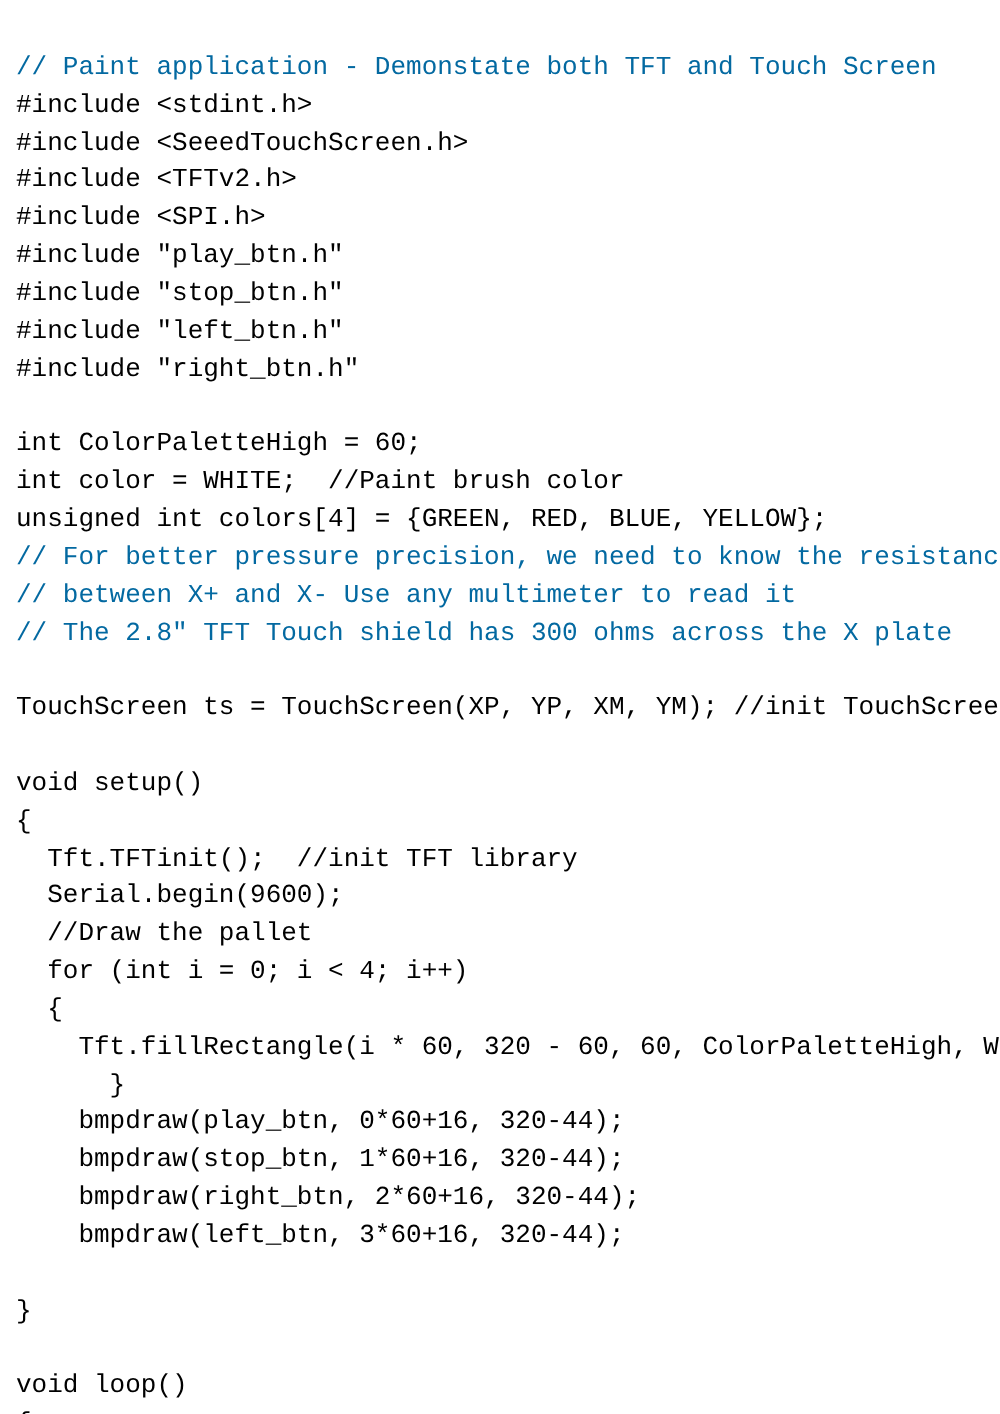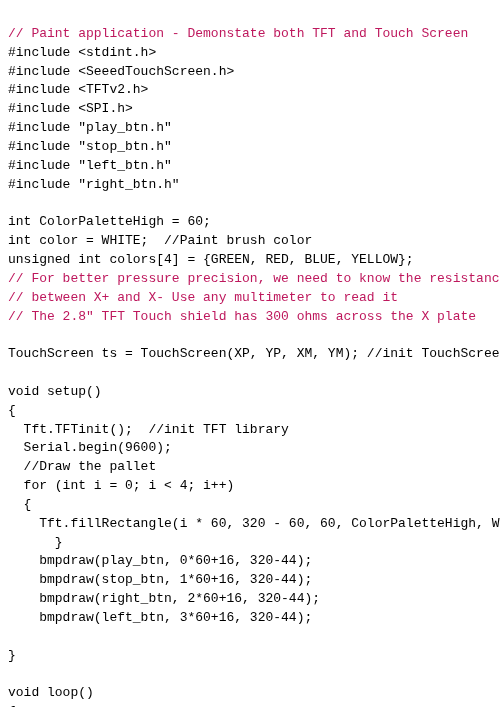--- a/index.html
+++ b/index.html
@@ -22,20 +22,20 @@
       padding: 6px 8px;
       overflow: hidden;
       white-space: pre;
       line-height: 1.45;
     }
     .line {
       display: block;
       white-space: pre;
     }
     .comment {
-      color: #be185d;
+      color: #0369a1;
     }
   </style>
 </head>
 <body>
 
 <div class="code-container" id="code-editor">
 <span class="line comment">// Paint application - Demonstate both TFT and Touch Screen</span><span class="line">#include &lt;stdint.h&gt;</span><span class="line">#include &lt;SeeedTouchScreen.h&gt;</span><span class="line">#include &lt;TFTv2.h&gt;</span><span class="line">#include &lt;SPI.h&gt;</span><span class="line">#include "play_btn.h"</span><span class="line">#include "stop_btn.h"</span><span class="line">#include "left_btn.h"</span><span class="line">#include "right_btn.h"</span><span class="line">&nbsp;</span><span class="line">int ColorPaletteHigh = 60;</span><span class="line">int color = WHITE;  //Paint brush color</span><span class="line">unsigned int colors[4] = {GREEN, RED, BLUE, YELLOW};</span><span class="line comment">// For better pressure precision, we need to know the resistance</span><span class="line comment">// between X+ and X- Use any multimeter to read it</span><span class="line comment">// The 2.8" TFT Touch shield has 300 ohms across the X plate</span><span class="line">&nbsp;</span><span class="line">TouchScreen ts = TouchScreen(XP, YP, XM, YM); //init TouchScreen port pins</span><span class="line">&nbsp;</span><span class="line">void setup()</span><span class="line">{</span><span class="line">  Tft.TFTinit();  //init TFT library</span><span class="line">  Serial.begin(9600);</span><span class="line">  //Draw the pallet</span><span class="line">  for (int i = 0; i &lt; 4; i++)</span><span class="line">  {</span><span class="line">    Tft.fillRectangle(i * 60, 320 - 60, 60, ColorPaletteHigh, WHITE);</span><span class="line">      }</span><span class="line">    bmpdraw(play_btn, 0*60+16, 320-44);</span><span class="line">    bmpdraw(stop_btn, 1*60+16, 320-44);</span><span class="line">    bmpdraw(right_btn, 2*60+16, 320-44);</span><span class="line">    bmpdraw(left_btn, 3*60+16, 320-44);</span><span class="line">&nbsp;</span><span class="line">}</span><span class="line">&nbsp;</span><span class="line">void loop()</span><span class="line">{</span></div>
 
 </body></html>

